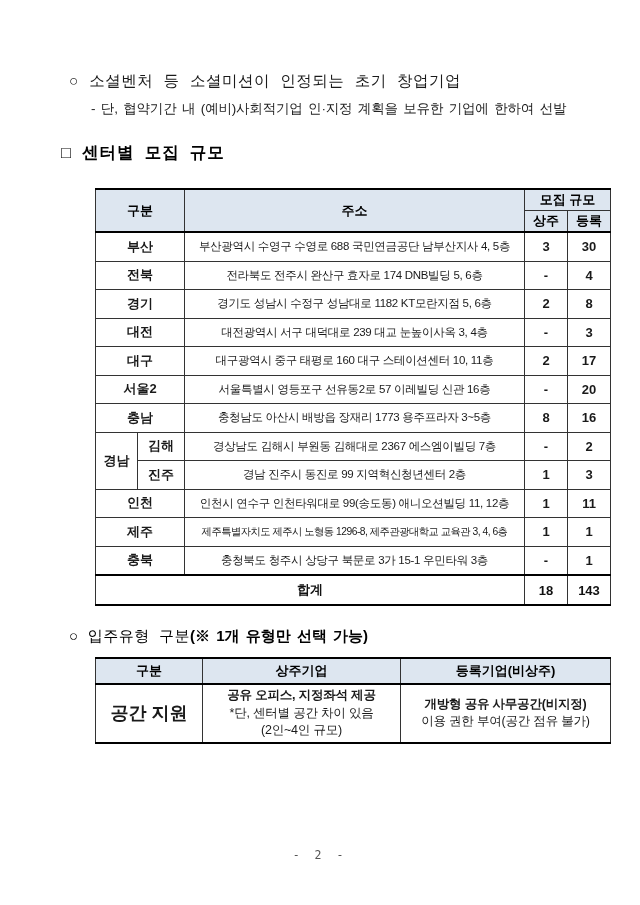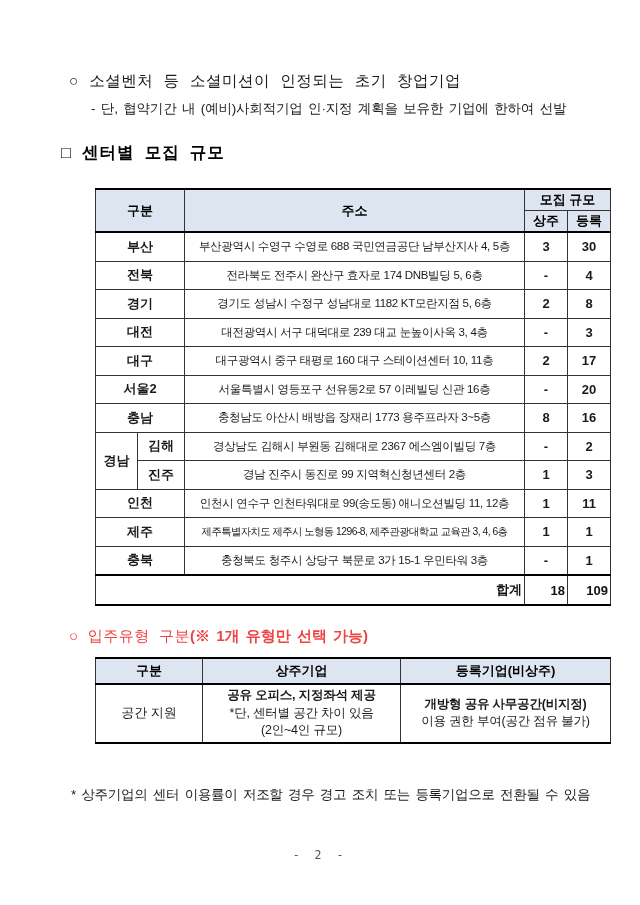--- a/index.html
+++ b/index.html
@@ -20,35 +20,35 @@
   .t1{position:absolute;left:63px;top:188px;width:515px;
       border-top:2.5px solid #000;border-bottom:2.5px solid #000;}
   .t1 th,.t1 td{border:1px solid #333;}
   .t1 thead{border-bottom:2.5px solid #000;}
   .t1 thead th{background:var(--hdr,#dde6f0);font-size:13px;height:20px;color:#000;}
   .t1 tbody td{height:27.5px;font-size:11.5px;color:#1a1a1a;letter-spacing:-0.3px;}
   .t1 td.rg{font-weight:bold;font-size:13px;letter-spacing:0;}
   .t1 td.num{font-weight:bold;font-size:13px;letter-spacing:0;}
   .t1 td.sm{font-size:10.3px;letter-spacing:-0.5px;padding:0 1px;}
   .t1 tfoot{border-top:2px solid #000;}
-  .t1 tfoot td{font-weight:bold;font-size:13px;height:28px;text-align:right;}
+  .t1 tfoot td{font-weight:bold;font-size:13px;height:28px;}
 
   
-  .sec2-title{position:absolute;left:69px;top:627px;font-size:15px;color:#ef4444;}
+  .sec2-title{position:absolute;left:69px;top:627px;font-size:15px;color:#000000;}
   .sec2-title .serif{font-family:"Liberation Serif",serif;letter-spacing:0.5px;word-spacing:5px;}
   .sec2-title .suffix{font-weight:bold;letter-spacing:0;word-spacing:2px;}
 
   
   .t2{position:absolute;left:63px;top:657px;width:515px;
       border-top:2.5px solid #000;border-bottom:2.5px solid #000;}
   .t2 th,.t2 td{border:1px solid #333;}
   .t2 thead{border-bottom:2.5px solid #000;}
   .t2 thead th{background:var(--hdr,#dde6f0);font-size:13px;height:24px;color:#000;}
   .t2 td{font-size:12.5px;color:#1a1a1a;letter-spacing:-0.2px;}
-  .t2 td.lbl{font-weight:normal;font-size:13px;letter-spacing:0;}
+  .t2 td.lbl{font-weight:bold;font-size:18px;letter-spacing:0;}
   .t2 .cell-lines{padding:2px 0;}
   .t2 .cell-lines div{line-height:17.5px;}
   .t2 .bold{font-weight:bold;}
 
   .footnote{position:absolute;font-size:13.5px;color:#1a1a1a;letter-spacing:-0.3px;word-spacing:2px;}
   .fn1{left:71px;top:786px;}
   .fn2{left:63px;top:810px;}
 
   .page-number{position:absolute;left:0;top:848px;width:100%;text-align:center;
         font-size:11.5px;color:#555;letter-spacing:4px;font-family:"DejaVu Sans Mono",monospace;}
@@ -154,21 +154,21 @@
         <td colspan="2" class="rg">충북</td>
         <td>충청북도 청주시 상당구 북문로 3가 15-1 우민타워 3층</td>
         <td class="num">-</td>
         <td class="num">1</td>
       </tr>
     </tbody>
     <tfoot>
       <tr>
         <td colspan="3">합계</td>
         <td>18</td>
-        <td>109</td>
+        <td>143</td>
       </tr>
     </tfoot>
   </table>
 
   <div class="sec2-title">
     <span class="serif">○ 입주유형 구분</span><span class="suffix">(※ 1개 유형만 선택 가능)</span>
   </div>
 
   <table class="t2">
     <colgroup>
@@ -196,17 +196,16 @@
         <td>
           <div class="cell-lines">
             <div class="bold">개방형 공유 사무공간(비지정)</div>
             <div>이용 권한 부여(공간 점유 불가)</div>
           </div>
         </td>
       </tr>
     </tbody>
   </table>
 
-  <div class="footnote fn1">* 상주기업의 센터 이용률이 저조할 경우 경고 조치 또는 등록기업으로 전환될 수 있음</div>
 
   <div class="page-number">- 2 -</div>
 
 </div>
 
 </body></html>

